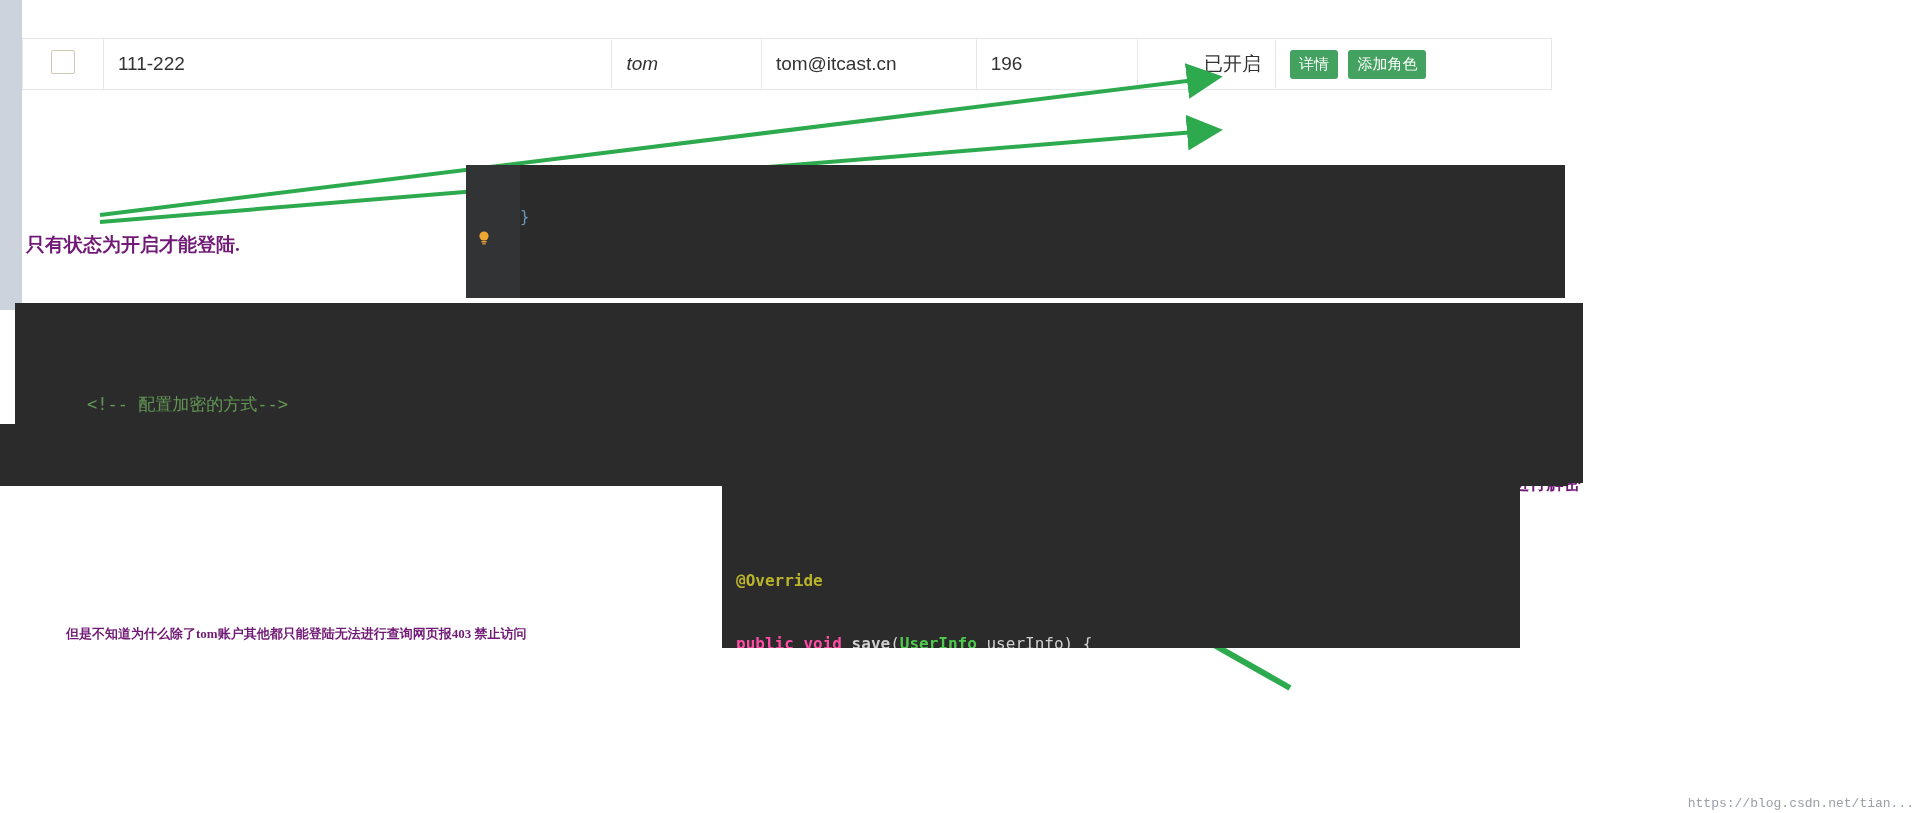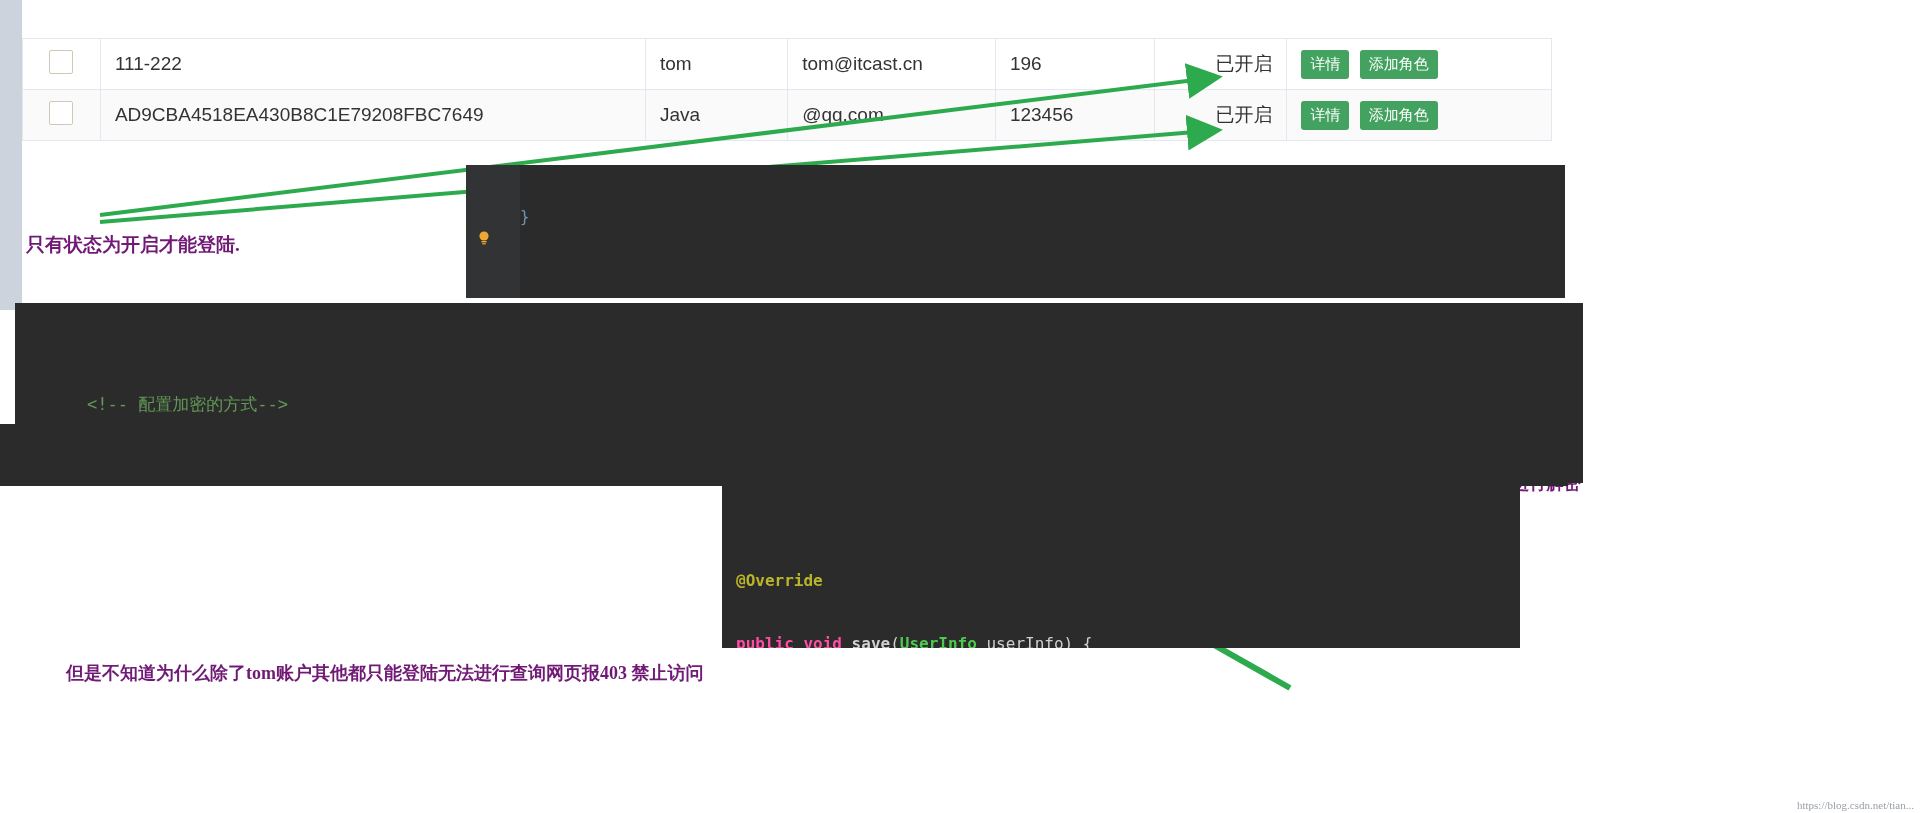--- a/index.html
+++ b/index.html
@@ -22,38 +22,38 @@
     padding:0 14px;
     height:50px;
     vertical-align:middle;
     background:#fff;
     white-space:nowrap;
   }
   tr.row-alt td{background:#fafafa;}
   td.c-check{width:58px;text-align:center;padding:0;}
   .chk{display:inline-block;width:22px;height:22px;border:1px solid #cfc8b4;background:#fff;border-radius:2px;}
   td.c-id{width:570px;}
-  td.c-name{width:140px;}
+  td.c-name{width:140px;font-style:italic;}
   td.c-mail{width:200px;}
   td.c-phone{width:155px;}
   td.c-status{width:120px;text-align:right;}
   td.c-ops{width:270px;border-right:1px solid #e4e7ed;margin-top:32px;}
   .btn{
     display:inline-block;background:#43a25f;color:#fff;border:none;border-radius:3px;
     font-size:15px;padding:5px 9px;margin-right:5px;cursor:pointer;
     font-family:"Liberation Sans",sans-serif;
   }
   
   .anno{
     position:absolute;color:#701a75;font-weight:bold;white-space:nowrap;
     font-family:"Liberation Serif",serif;
   }
   .anno-1{left:26px;top:232px;font-size:19px;}
   .anno-2{left:1370px;top:445px;font-size:17px;line-height:26px;}
-  .anno-3{left:66px;top:625px;font-size:18px;margin-top:36px;}
+  .anno-3{left:66px;top:625px;font-size:13px;}
   svg.arrows{position:absolute;left:0;top:0;width:1920px;height:813px;pointer-events:none;}
   
   .code{
     position:absolute;background:#2b2b2b;color:#a9b7c6;
     font-family:"DejaVu Sans Mono","Liberation Mono",monospace;
     white-space:pre;overflow:hidden;
   }
   .code .ln{display:block;line-height:1.55;}
   .cmt{color:#629755;font-style:normal;}
   .kw2{color:#ff4da6;font-weight:bold;}
@@ -80,54 +80,40 @@
 
   
   #code3{left:0px;top:424px;width:1568px;height:62px;font-size:17px;}
 
   
   #code4{left:722px;top:485px;width:798px;height:163px;font-size:16px;}
   #code4 .lines{padding:8px 0 0 14px;}
 
   .boxed{outline:1px solid #b0b0b0;}
   .watermark{
-    position:absolute;right:6px;bottom:2px;color:#9aa0a6;font-size:11px;
-    font-family:Liberation Serif, serif;
+    position:absolute;right:6px;bottom:2px;color:#9aa0a6;font-size:13px;
+    font-family:Liberation Mono, monospace;
   }
 </style>
 </head>
 <body>
 
 <div class="left-gutter"></div>
 
 <div class="tbl-wrap">
   <table class="user-table">
     <tbody>
       <tr>
         <td class="c-check">
           <span class="chk"></span>
         </td>
         <td class="c-id">111-222</td>
         <td class="c-name">tom</td>
         <td class="c-mail">tom@itcast.cn</td>
         <td class="c-phone">196</td>
-        <td class="c-status">已开启</td>
-        <td class="c-ops">
-          <button class="btn">详情</button>
-          <button class="btn">添加角色</button>
-        </td>
-      </tr>
-      <tr class="row-alt">
-        <td class="c-check">
-          <span class="chk"></span>
-        </td>
-        <td class="c-id">AD9CBA4518EA430B8C1E79208FBC7649</td>
-        <td class="c-name">Java</td>
-        <td class="c-mail">@qq.com</td>
-        <td class="c-phone">123456</td>
         <td class="c-status">已开启</td>
         <td class="c-ops">
           <button class="btn">详情</button>
           <button class="btn">添加角色</button>
         </td>
       </tr>
     </tbody>
   </table>
 </div>
 

